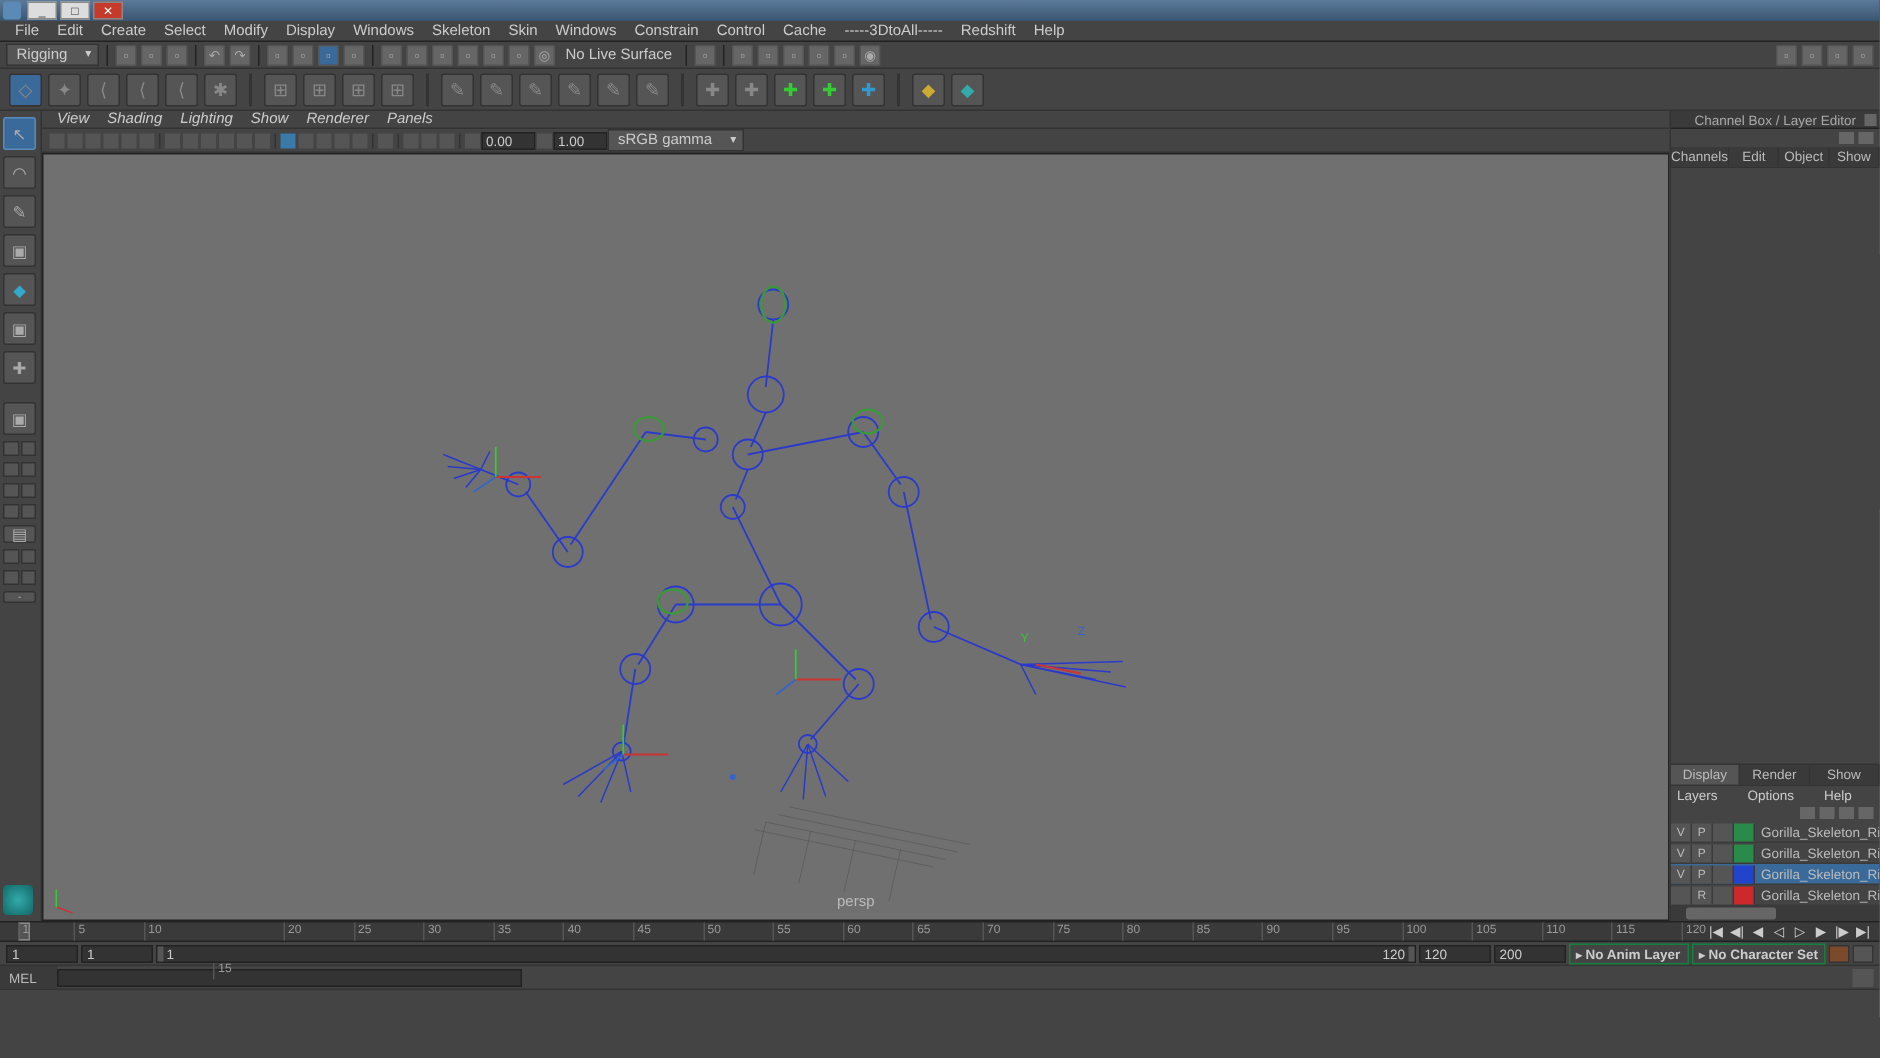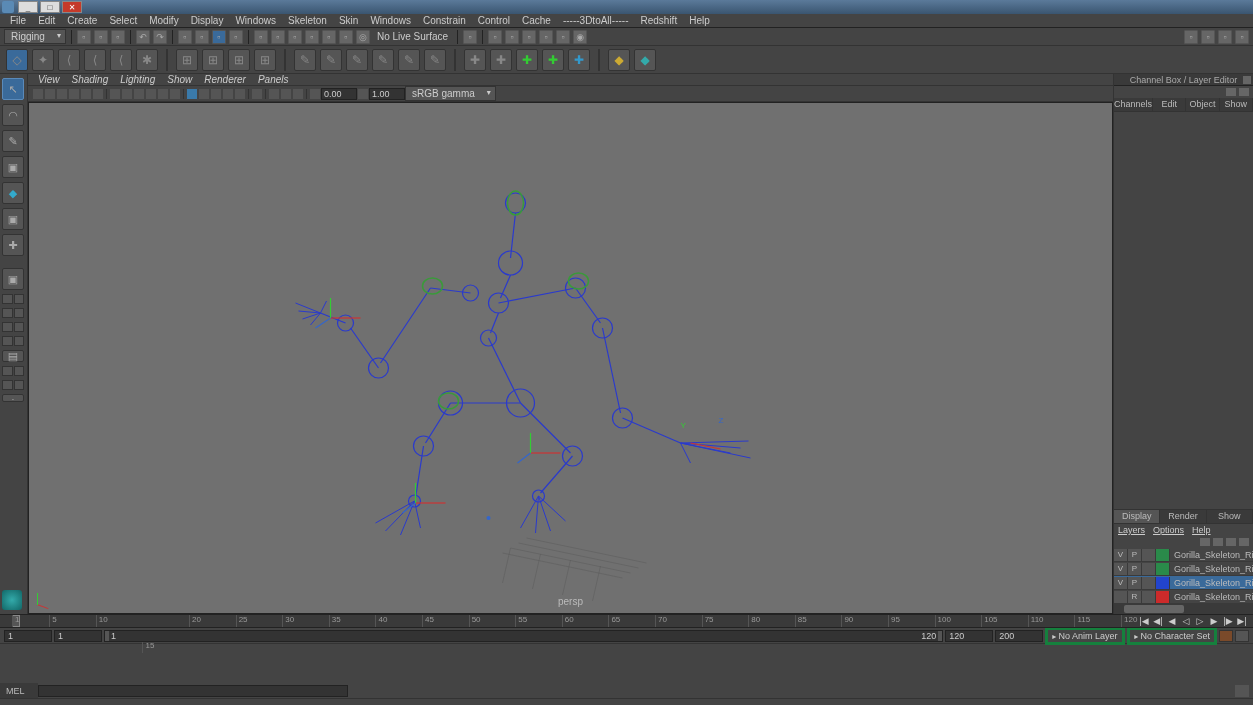--- a/index.html
+++ b/index.html
@@ -65,21 +65,21 @@
 .panel-header-icons { position: absolute; right: 2px; display: flex; gap: 1px; }
 .tiny-icon { width: 8px; height: 8px; background: #666; }
 .tab-row { height: 14px; background: #444; display: flex; border-bottom: 1px solid #333; }
 .tab { flex: 1; text-align: center; font-size: 9px; padding: 1px 0; background: #3a3a3a; border-right: 1px solid #333; }
 .tab.active { background: #555; }
 .attr-toolbar { height: 12px; display: flex; justify-content: flex-end; padding: 0 4px; gap: 3px; align-items: center; }
 .attr-icon { width: 10px; height: 8px; background: #666; }
 .channel-content { flex: 1; background: #444; }
 
 .layer-section { border-top: 1px solid #333; }
-.layer-menubar { height: 12px; display: flex; padding: 0 4px; gap: 8px; font-size: 9px; color: #ccc; align-items: center; text-decoration: underline; }
+.layer-menubar { height: 12px; display: flex; padding: 0 4px; gap: 20px; font-size: 9px; color: #ccc; align-items: center; }
 .layer-toolbar { height: 12px; display: flex; justify-content: flex-end; padding: 0 4px; gap: 3px; align-items: center; }
 .layer-row { height: 14px; display: flex; align-items: center; border-bottom: 1px solid #3a3a3a; font-size: 9px; }
 .layer-row.selected { background: #3a6a9a; }
 .layer-cell { width: 14px; height: 12px; border-right: 1px solid #3a3a3a; display: flex; align-items: center; justify-content: center; background: #555; font-size: 8px; }
 .layer-swatch { width: 14px; height: 12px; border-right: 1px solid #3a3a3a; }
 .layer-name { flex: 1; padding-left: 4px; overflow: hidden; white-space: nowrap; }
 .scrollbar-h { height: 10px; background: #3a3a3a; position: relative; }
 .scrollbar-thumb { position: absolute; height: 8px; top: 1px; left: 10px; width: 60px; background: #666; border-radius: 2px; }
 
 
@@ -88,25 +88,25 @@
 .timeline-main { flex: 1; position: relative; margin-left: 12px; margin-right: 12px; }
 .tick { position: absolute; top: 0; font-size: 8px; color: #999; border-left: 1px solid #555; height: 100%; padding-left: 2px; }
 .timeline-cursor { position: absolute; top: 0; left: 0; width: 8px; height: 100%; background: #555; border: 1px solid #888; }
 .playback-controls { width: 120px; display: flex; align-items: center; justify-content: center; gap: 2px; }
 .play-btn { width: 12px; height: 10px; color: #ccc; font-size: 9px; display: flex; align-items: center; justify-content: center; }
 
 .range-row { height: 16px; display: flex; align-items: center; gap: 2px; padding: 0 4px; border-bottom: 1px solid #333; }
 .range-field { background: #333; border: 1px solid #222; color: #ccc; width: 48px; height: 12px; font-size: 9px; padding: 0 3px; }
 .range-slider { flex: 1; height: 12px; background: #333; border: 1px solid #222; position: relative; }
 .range-handle { position: absolute; height: 100%; background: #555; }
-.range-dropdown { background: #444; border: 3px solid #15803d; padding: 1px 4px; font-size: 9px; color: #ccc; min-width: 80px; }
+.range-dropdown { background: #444; border: 1px solid #15803d; padding: 1px 4px; font-size: 9px; color: #ccc; min-width: 80px; font-weight: bold; }
 .range-icon { width: 14px; height: 12px; background: #555; border: 1px solid #333; }
 
 
-.cmdline-row { height: 16px; display: flex; align-items: center; border-bottom: 1px solid #333; margin-top: 39px; }
+.cmdline-row { height: 16px; display: flex; align-items: center; border-bottom: 1px solid #333; }
 .cmd-label { width: 38px; padding-left: 6px; background: #3a3a3a; height: 100%; display: flex; align-items: center; font-size: 9px; }
 .cmd-input { flex: 1; background: #333; border: 1px solid #222; height: 12px; max-width: 310px; }
 .cmd-output { flex: 1; background: #444; }
 .cmd-icon { width: 14px; height: 12px; background: #555; margin-right: 4px; }
 
 
 .helpline { height: 14px; background: #444; display: flex; align-items: center; padding: 0 6px; font-size: 9px; color: #aaa; }
 </style>
 </head>
 <body>

